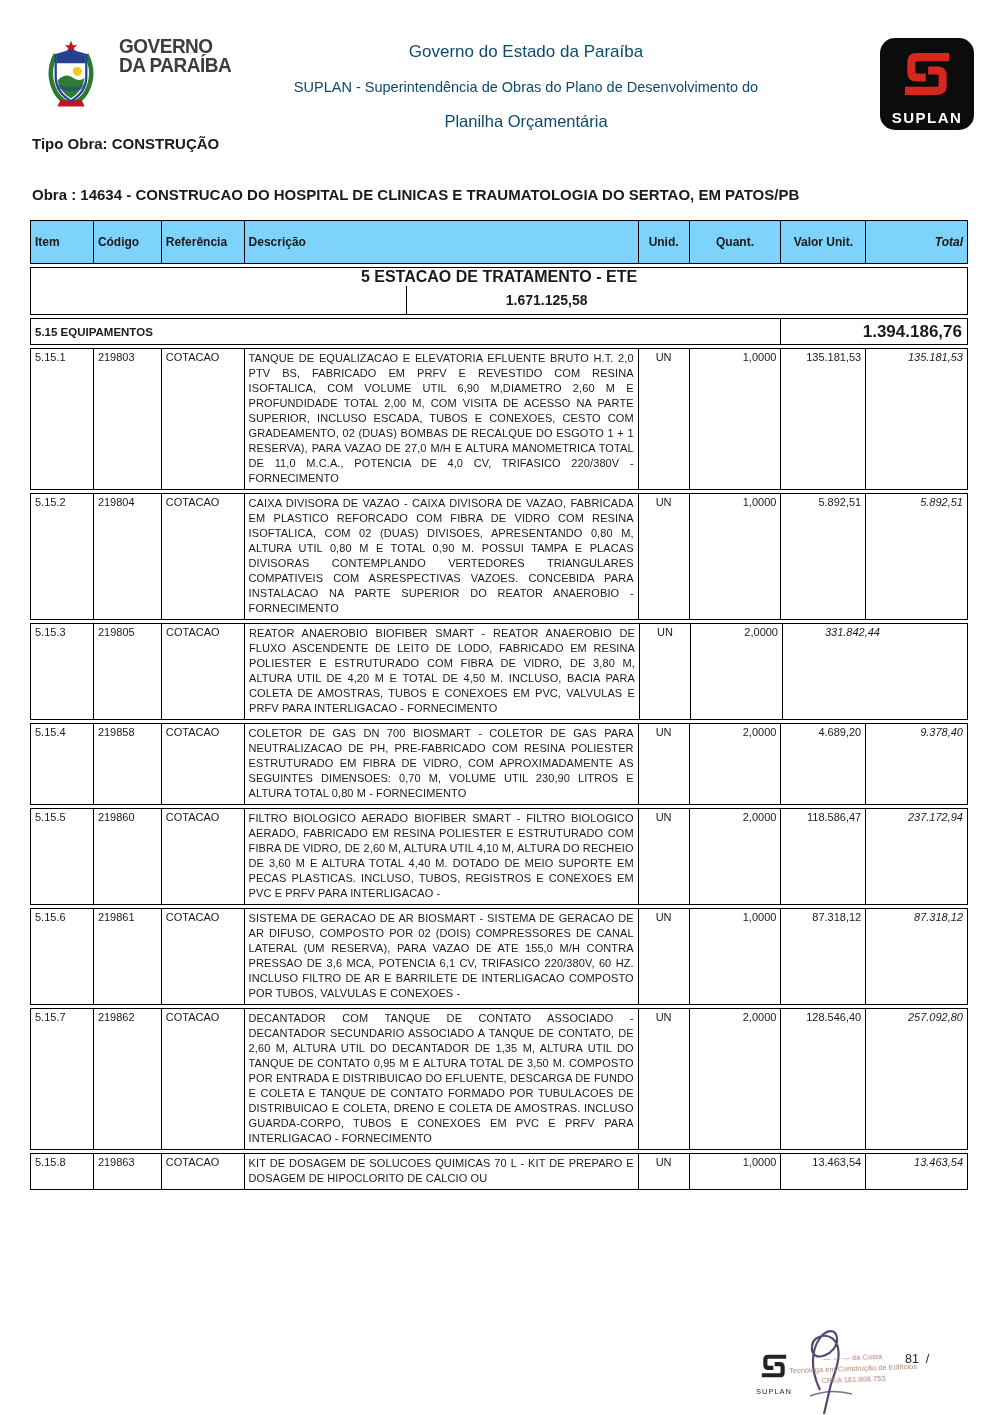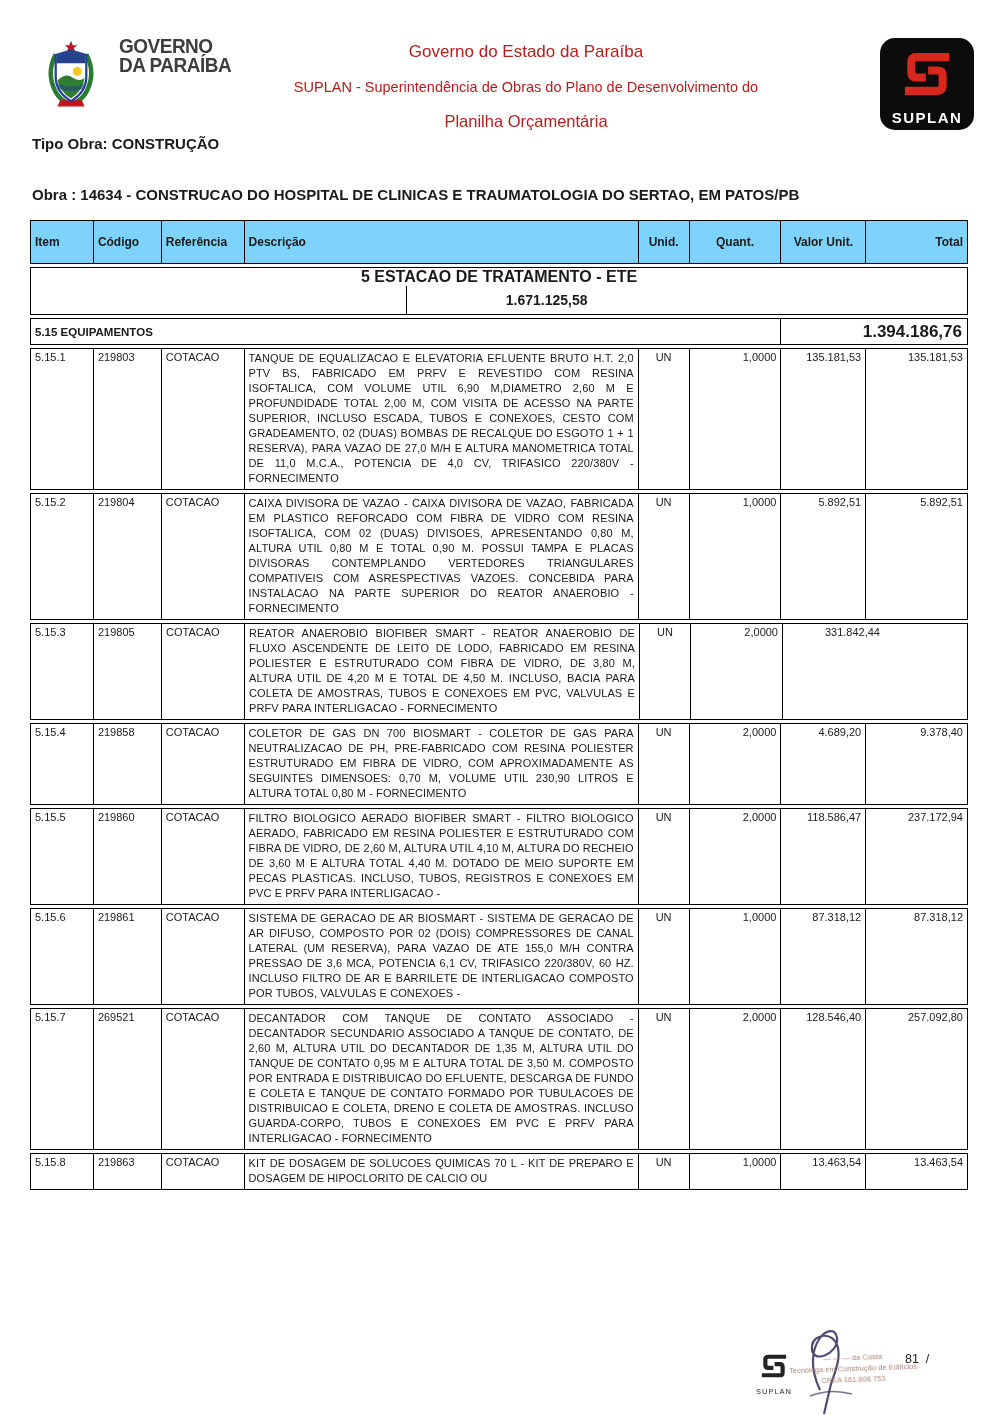--- a/index.html
+++ b/index.html
@@ -6,21 +6,21 @@
   html,body { background:#888; }
   .page {
     position:relative; width:1000px; height:1415px; margin:0 auto;
     background:#fff; color:#1a1a1a;
     font-family:"Liberation Sans","DejaVu Sans",sans-serif;
     overflow:hidden;
   }
   
   .gov-logo { position:absolute; left:44px; top:38px; display:flex; align-items:flex-start; gap:21px; }
   .gov-logo-text { font-weight:700; font-size:19px; line-height:18px; color:#3d3d3d; letter-spacing:-0.5px; transform:scaleY(1.08); }
-  .titles { position:absolute; left:190px; right:138px; top:42px; text-align:center; color:#b91c1c; }
+  .titles { position:absolute; left:190px; right:138px; top:42px; text-align:center; color:#0c4a6e; }
   .title-1 { font-size:17px; }
   .title-2 { font-size:14.5px; margin-top:17px; }
   .title-3 { font-size:16.5px; margin-top:17px; }
   .suplan-box {
     position:absolute; left:880px; top:38px; width:94px; height:92px;
     background:#0c0c0c; border-radius:15px; display:flex; flex-direction:column;
     align-items:center; justify-content:flex-end; padding-bottom:4px;
   }
   .suplan-box svg { position:absolute; top:7px; left:17px; }
   .suplan-label { color:#fff; font-weight:700; font-size:15px; letter-spacing:1.5px; }
@@ -32,21 +32,21 @@
   .t-head { background:#7dd3fc; height:44px; align-items:center; font-weight:700; font-size:12px; }
   .cell { border-left:1px solid #000; padding:2px 4px; overflow:hidden; }
   .cell:first-child { border-left:none; }
   .c-item { width:62px; }
   .c-cod  { width:68px; }
   .c-ref  { width:83px; }
   .c-desc { width:395px; }
   .c-unid { width:51px; text-align:center; }
   .c-quant{ width:92px; }
   .c-vu   { width:85px; }
-  .c-tot  { width:102px; }
+  .c-tot  { width:102px;font-style:italic; }
   .t-head .cell { height:100%; display:flex; align-items:center; }
   .t-head .c-unid, .t-head .c-quant, .t-head .c-vu { justify-content:center; }
   .t-head .c-tot { justify-content:flex-end; }
   .num { text-align:right; }
   .data-row { font-size:11px; }
   .data-row .c-desc { text-align:justify; line-height:15px; letter-spacing:0.1px; padding:1px 4px 3px 4px; }
   .data-row .cell { padding-top:2px; }
   .sec-row { height:48px; align-items:center; font-weight:700;flex-direction:column; }
   .sec-label { flex:1; font-size:16px; padding:0 4px; }
   .sec-total { width:187px; border-left:1px solid #000; height:100%; display:flex; align-items:center; justify-content:flex-end; font-size:14px; padding-right:5px; }
@@ -188,21 +188,21 @@
       <div class="cell c-ref">COTACAO</div>
       <div class="cell c-desc">SISTEMA DE GERACAO DE AR BIOSMART - SISTEMA DE GERACAO DE AR DIFUSO, COMPOSTO POR 02 (DOIS) COMPRESSORES DE CANAL LATERAL (UM RESERVA), PARA VAZAO DE ATE 155,0 M/H CONTRA PRESSAO DE 3,6 MCA, POTENCIA 6,1 CV, TRIFASICO 220/380V, 60 HZ. INCLUSO FILTRO DE AR E BARRILETE DE INTERLIGACAO COMPOSTO POR TUBOS, VALVULAS E CONEXOES -</div>
       <div class="cell c-unid">UN</div>
       <div class="cell c-quant num">1,0000</div>
       <div class="cell c-vu num">87.318,12</div>
       <div class="cell c-tot num">87.318,12</div>
     </div>
 
     <div class="t-row data-row">
       <div class="cell c-item">5.15.7</div>
-      <div class="cell c-cod">269521</div>
+      <div class="cell c-cod">219862</div>
       <div class="cell c-ref">COTACAO</div>
       <div class="cell c-desc">DECANTADOR COM TANQUE DE CONTATO ASSOCIADO - DECANTADOR SECUNDARIO ASSOCIADO A TANQUE DE CONTATO, DE 2,60 M, ALTURA UTIL DO DECANTADOR DE 1,35 M, ALTURA UTIL DO TANQUE DE CONTATO 0,95 M E ALTURA TOTAL DE 3,50 M. COMPOSTO POR ENTRADA E DISTRIBUICAO DO EFLUENTE, DESCARGA DE FUNDO E COLETA E TANQUE DE CONTATO FORMADO POR TUBULACOES DE DISTRIBUICAO E COLETA, DRENO E COLETA DE AMOSTRAS. INCLUSO GUARDA-CORPO, TUBOS E CONEXOES EM PVC E PRFV PARA INTERLIGACAO - FORNECIMENTO</div>
       <div class="cell c-unid">UN</div>
       <div class="cell c-quant num">2,0000</div>
       <div class="cell c-vu num">128.546,40</div>
       <div class="cell c-tot num">257.092,80</div>
     </div>
 
     <div class="t-row data-row">
       <div class="cell c-item">5.15.8</div>

